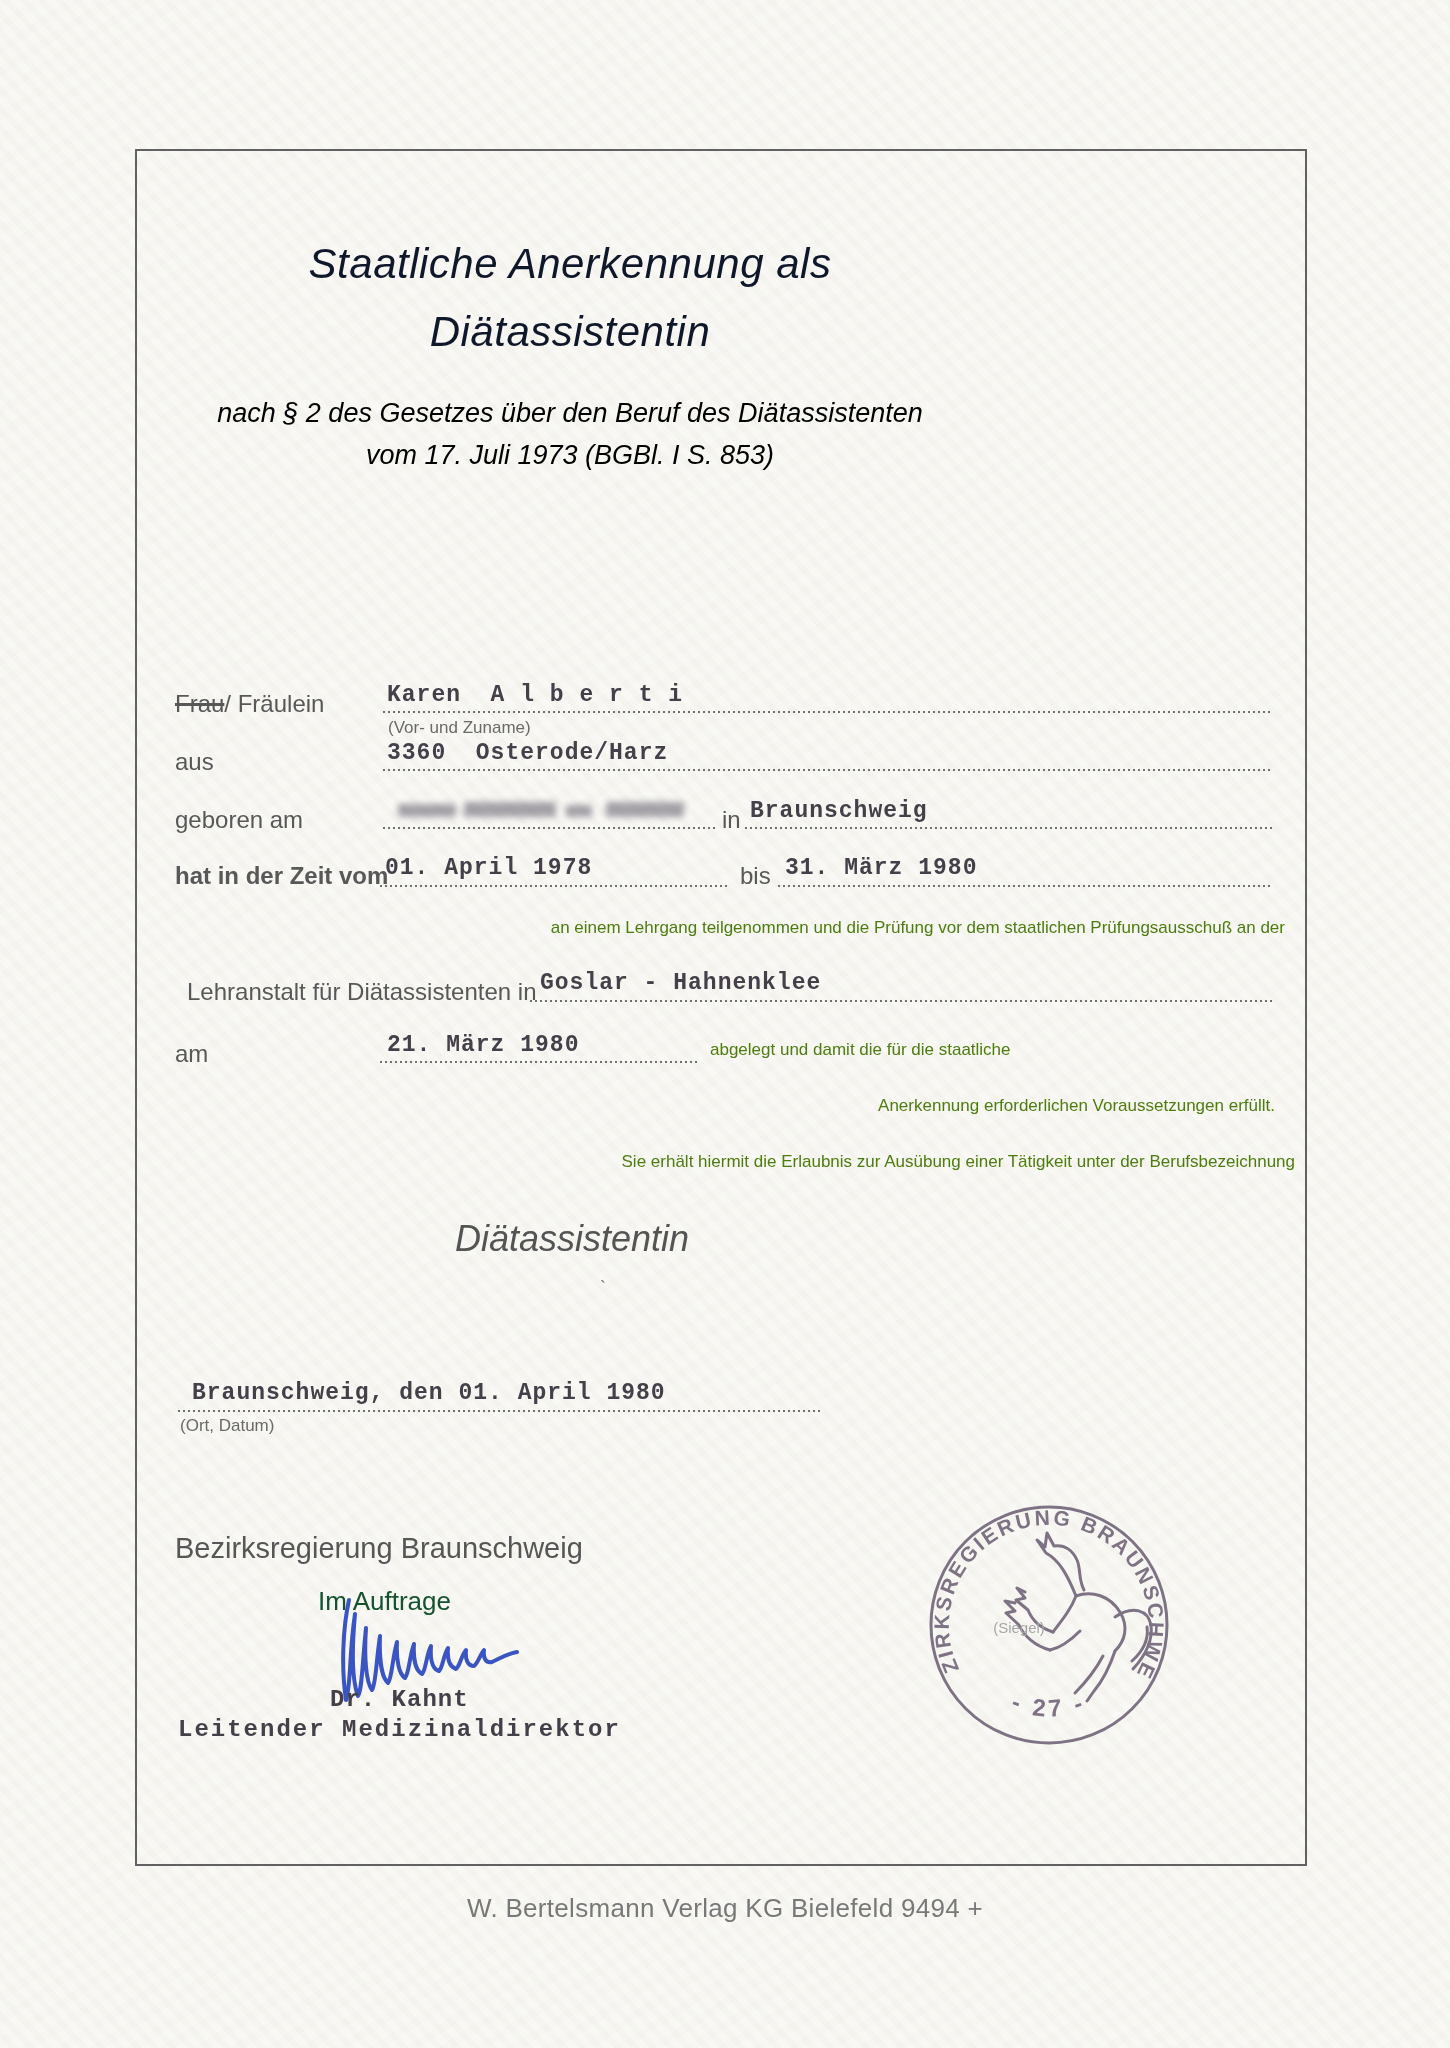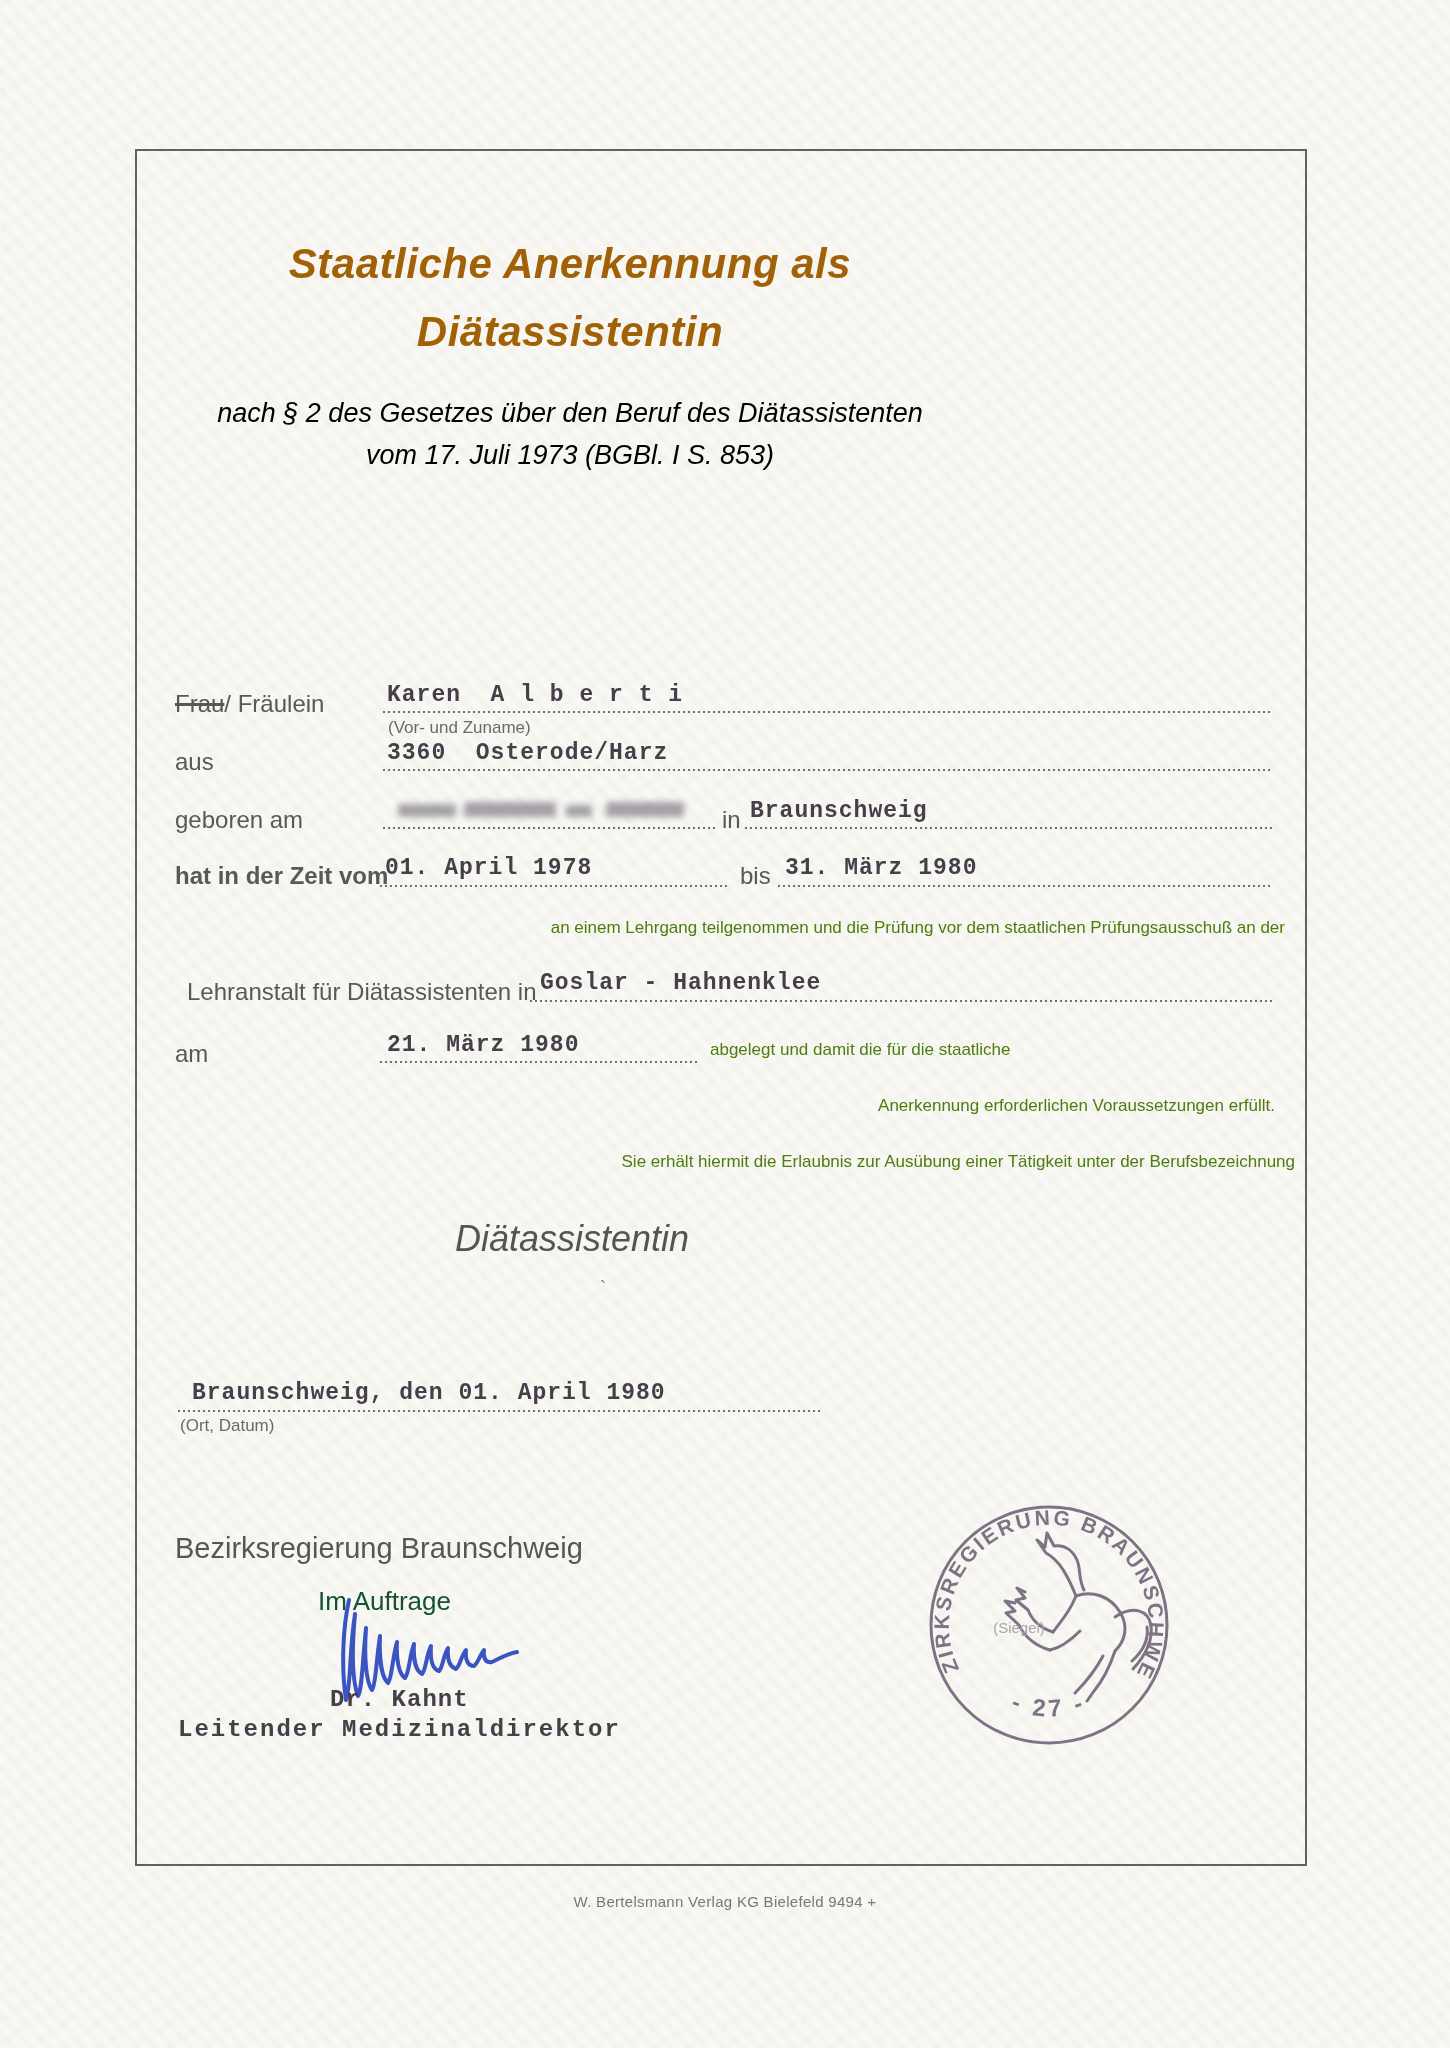--- a/index.html
+++ b/index.html
@@ -19,22 +19,22 @@
       repeating-linear-gradient(47deg, rgba(255,255,255,.35) 0 7px, rgba(214,212,202,.12) 7px 13px),
       repeating-linear-gradient(-33deg, rgba(255,255,255,.25) 0 11px, rgba(220,218,208,.10) 11px 19px);
     opacity:.5;
   }
   .frame {
     position:absolute; left:135px; top:149px; width:1172px; height:1717px;
     border:2px solid #616161;
   }
   .abs { position:absolute; }
   .title {
-    font-style:italic; font-size:42px; color:#a16207; letter-spacing:.5px;
-    text-align:center; width:700px; left:220px;font-weight:bold;
+    font-style:italic; font-size:42px; color:#0f172a; letter-spacing:.5px;
+    text-align:center; width:700px; left:220px;
   }
   .subtitle {
     font-style:italic; font-size:27px; color:#000000;
     text-align:center; width:760px; left:190px;
   }
   .lbl { font-size:24px; color:#585858; }
   .small-lbl { font-size:17px; color:#6a6a6a; }
   .typed {
     font-family:"Liberation Mono","DejaVu Sans Mono",monospace;
     font-weight:700; font-size:23px; color:#453f49; letter-spacing:1px;
@@ -45,21 +45,21 @@
     background-image:repeating-linear-gradient(90deg,#6f6f6f 0 2px,transparent 2px 5px);
     background-position:0 bottom; background-size:100% 2px; background-repeat:no-repeat;
   }
   .struck { text-decoration:line-through; text-decoration-thickness:2.5px; }
   .para { font-size:17px; color:#4d7c0f;text-align:right; }
   .profession { font-style:italic; font-size:36px; color:#545454; text-align:center; width:520px; left:312px; }
   .authority { font-size:29px; color:#565656; }
   .onbehalf { font-size:26px; color:#14532d; }
   .smudge { filter:blur(3px); opacity:.6; }
   .smudge i { display:inline-block; background:#6e6876; border-radius:2px; vertical-align:middle; }
-  .footer { font-size:15px; color:#787878; text-align:center; width:100%; left:0; letter-spacing:.3px; }
+  .footer { font-size:26px; color:#787878; text-align:center; width:100%; left:0; letter-spacing:.3px; }
   svg text { font-family:"Liberation Sans", sans-serif; }
 </style>
 </head>
 <body>
 
 <div class="page">
 
   <div class="frame"></div>
 
   <div class="abs title" style="top:240px;">Staatliche Anerkennung als</div>

